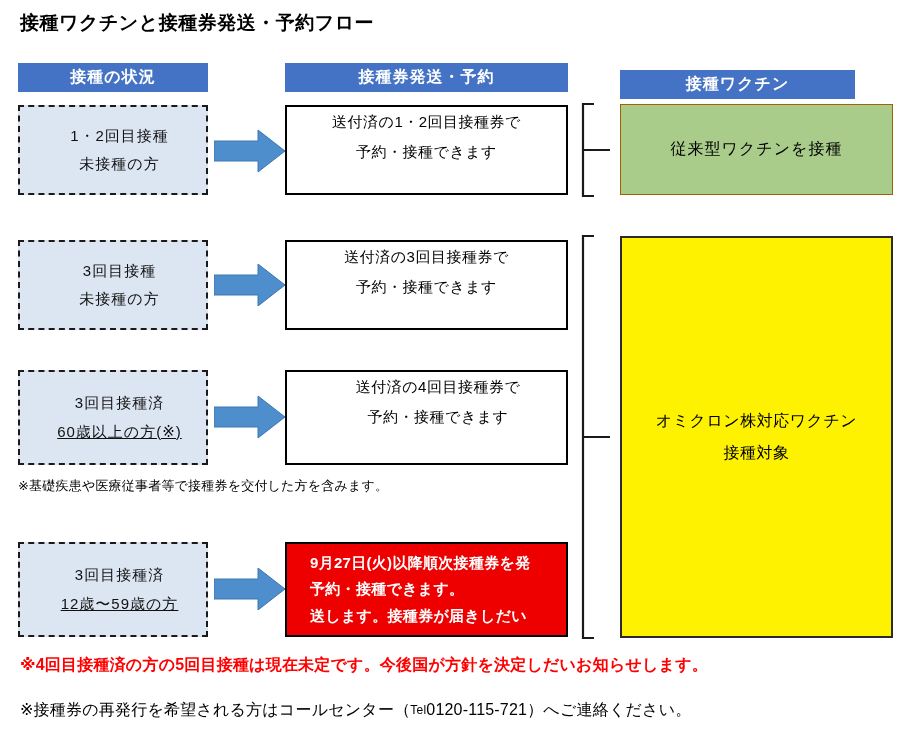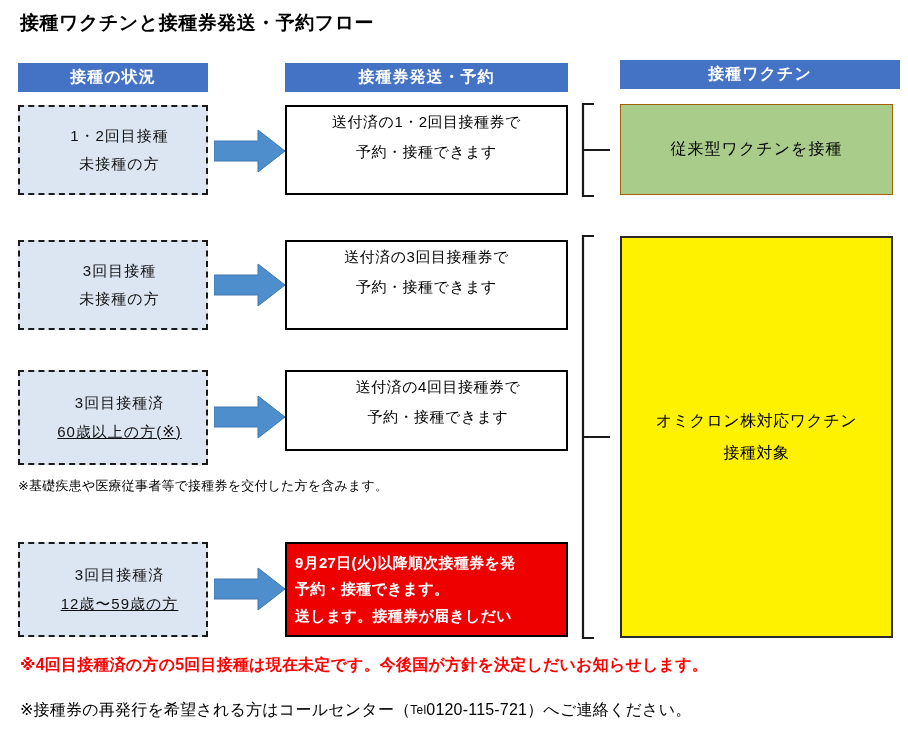--- a/index.html
+++ b/index.html
@@ -35,21 +35,21 @@
     font-weight: bold;
     letter-spacing: 1px;
     display: flex;
     align-items: center;
     justify-content: center;
     height: 29px;
     box-sizing: border-box;
   }
   #hdr-status  { left: 18px;  top: 63px; width: 190px; }
   #hdr-ticket  { left: 285px; top: 63px; width: 283px; }
-  #hdr-vaccine { left: 620px; top: 60px; width: 280px; }
+  #hdr-vaccine { left: 620px; top: 70px; width: 235px; }
 
   
   .status-box {
     position: absolute;
     left: 18px;
     width: 190px;
     background: #DCE6F2;
     border: 2px dashed #1a1a1a;
     box-sizing: border-box;
     display: flex;
@@ -86,36 +86,36 @@
     box-sizing: border-box;
     display: flex;
     flex-direction: column;
     align-items: center;
     font-size: 15px;
     line-height: 2.0;
     letter-spacing: 0.5px;
   }
   #ticket-1 { top: 105px; height: 90px; }
   #ticket-2 { top: 240px; height: 90px; }
-  #ticket-3 { top: 370px; height: 81px; padding-left: 23px; }
+  #ticket-3 { top: 370px; height: 95px; padding-left: 23px; }
 
   #ticket-4 {
     position: absolute;
     left: 285px;
     top: 542px;
     width: 283px;
     height: 95px;
     background: #EE0000;
     border: 2px solid #000000;
     box-sizing: border-box;
     display: flex;
     flex-direction: column;
     align-items: flex-start;
     justify-content: center;
-    padding-left: 8px;
+    padding-left: 23px;
     font-size: 15px;
     font-weight: bold;
     color: #FFFFFF;
     line-height: 1.75;
     letter-spacing: 0.3px;
   }
 
   
   #vaccine-conventional {
     position: absolute;

